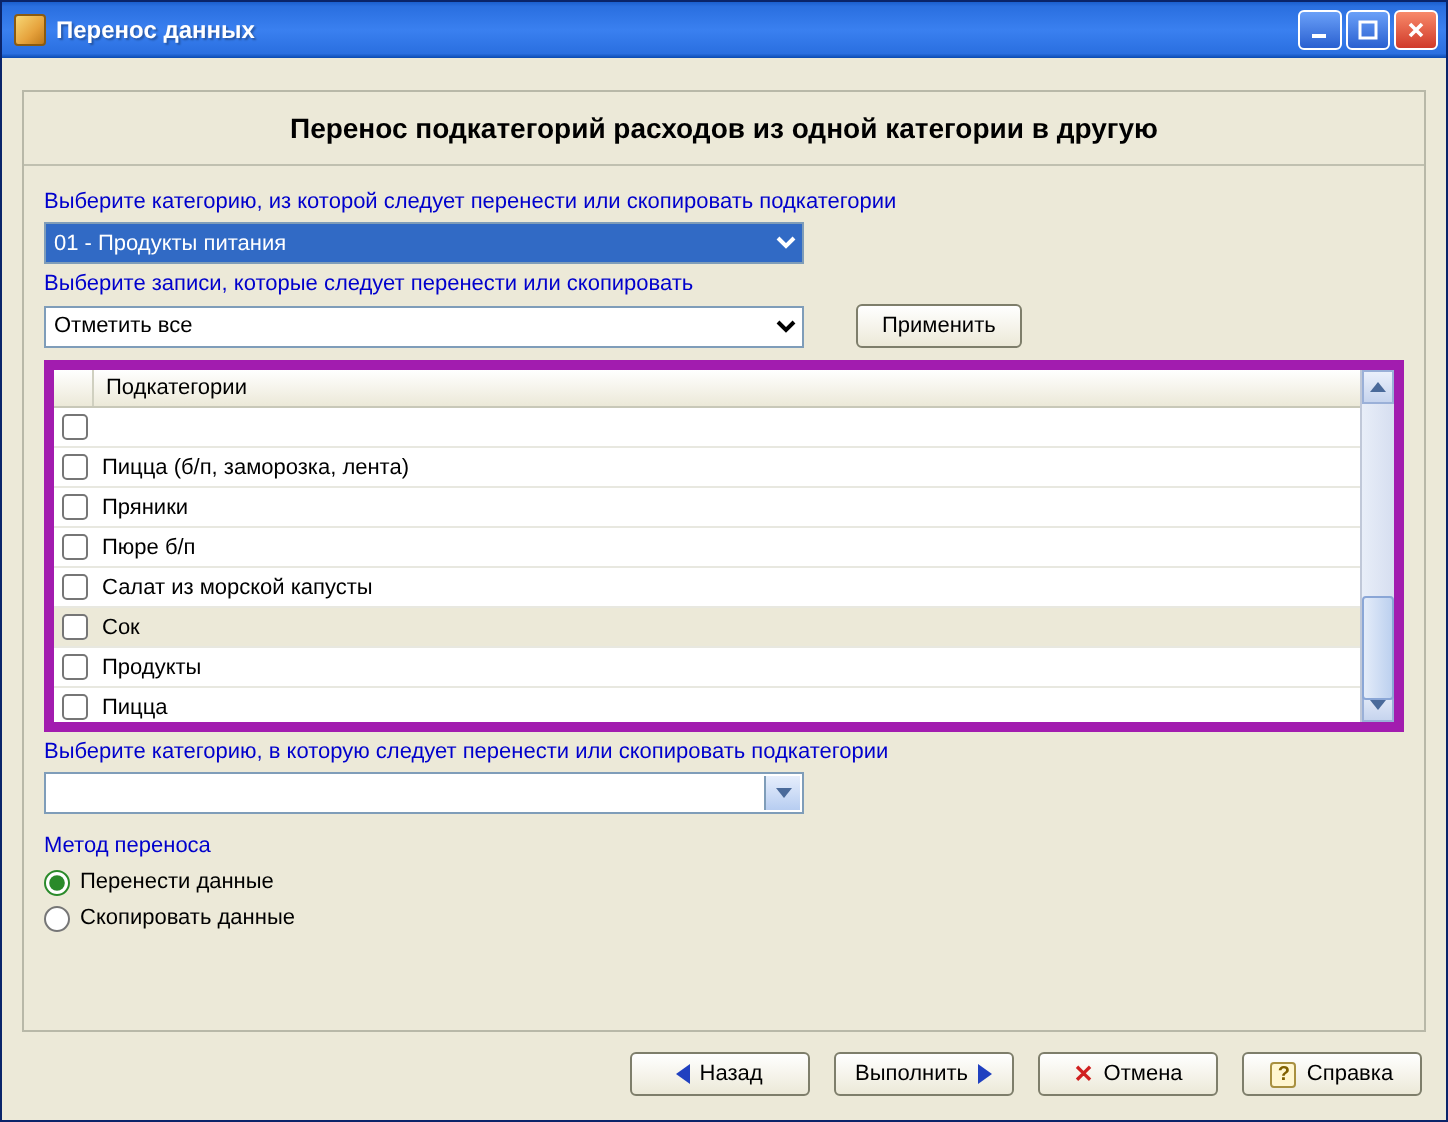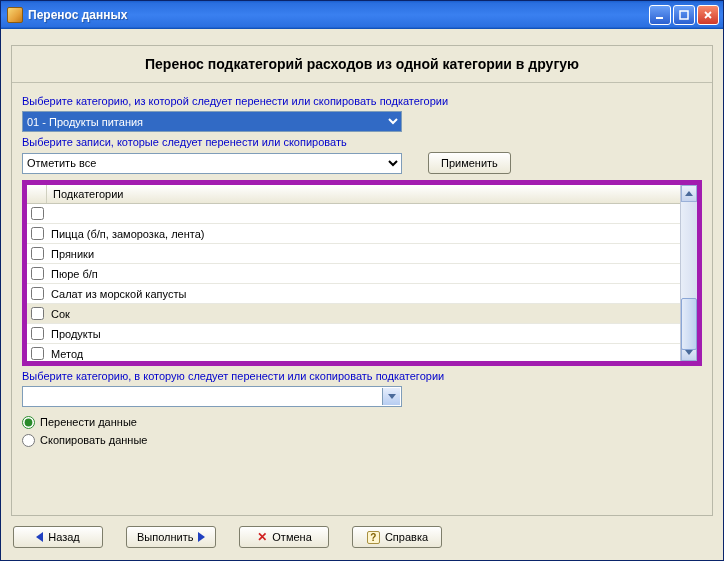--- a/index.html
+++ b/index.html
@@ -133,21 +133,21 @@
   .sbtn .tri-dn {width:0;height:0;border-left:4px solid transparent;border-right:4px solid transparent;border-top:5px solid #4a6a9a;}
   .strack { flex:1; position:relative;}
   .sthumb { position:absolute; left:0; right:0; top:96px; height:52px; background: linear-gradient(to right,#e4ecf9,#bcd0ef); border:1px solid #8aa6d6; border-radius:2px;}
 
   .radiogrp { margin-top:6px;}
   .radio-row { display:flex; align-items:center; gap:5px; height:18px; font-size:11px;}
   .radio-row input { margin:0;}
   .radio-row .dot { accent-color: #2a8a2a; }
 
   .footer {
-    display:flex; gap:23px;
+    display:flex; justify-content:flex-end; gap:12px;
     padding:10px 2px 2px;
   }
   .footer .btn { min-width:90px; justify-content:center; padding:0 10px;}
   .ico-left {width:0;height:0;border-top:5px solid transparent;border-bottom:5px solid transparent;border-right:7px solid #2040c0;}
   .ico-right{width:0;height:0;border-top:5px solid transparent;border-bottom:5px solid transparent;border-left:7px solid #2040c0;}
   .ico-x { color:#d02020; font-weight:bold; font-size:12px; line-height:1;}
   .ico-q { width:13px;height:13px;border:1px solid #a89040;background:#fff6d0;border-radius:2px;display:flex;align-items:center;justify-content:center;font-weight:bold;color:#806000;font-size:10px;}
 </style>
 </head>
 <body>
@@ -239,21 +239,21 @@
               <div class="grow">
                 <div class="chk">
                   <input type="checkbox" style="">
                 </div>
                 <div class="cell">Продукты</div>
               </div>
               <div class="grow">
                 <div class="chk">
                   <input type="checkbox" style="">
                 </div>
-                <div class="cell">Метод</div>
+                <div class="cell">Пицца</div>
               </div>
             </div>
         </div>
         <div class="grid-scroll">
           <div class="sbtn">
               <div class="tri-up"></div>
             </div>
           <div class="strack">
               <div class="sthumb"></div>
             </div>
@@ -262,20 +262,21 @@
             </div>
         </div>
       </div>
 
       <div class="label">Выберите категорию, в которую следует перенести или скопировать подкатегории</div>
       <div class="combo-empty">
           <div class="chev"></div>
         </div>
 
       <div class="radiogrp">
+        <div class="label" style="margin-bottom:3px;">Метод переноса</div>
         <label class="radio-row">
           <input type="radio" name="method" class="dot" checked="" style="">
           <span>Перенести данные</span>
         </label>
         <label class="radio-row">
           <input type="radio" name="method" style="">
           <span>Скопировать данные</span>
         </label>
       </div>
     </div>

